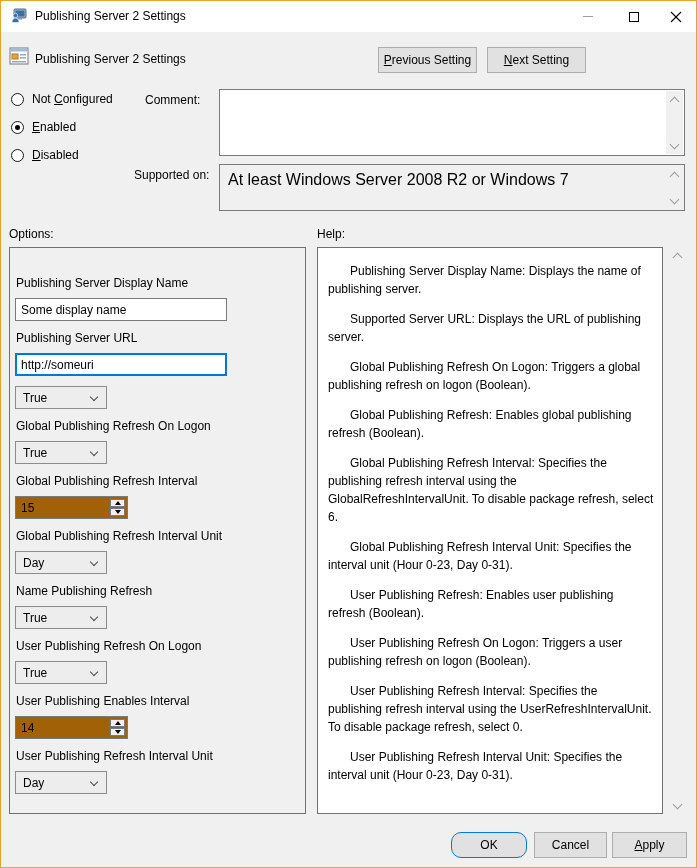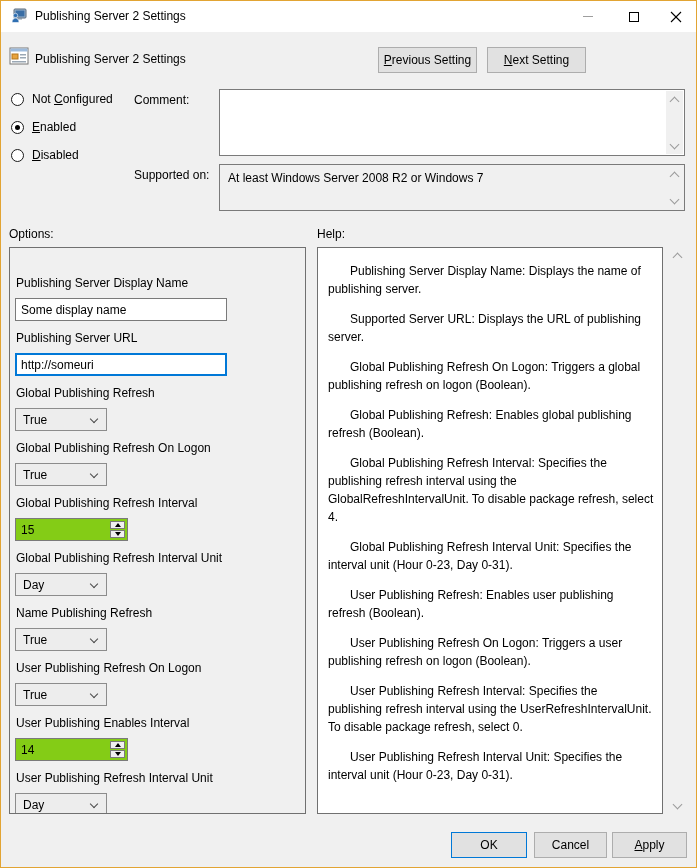--- a/index.html
+++ b/index.html
@@ -37,36 +37,36 @@
   .radio-row { display: flex; align-items: center; height: 16px; margin-bottom: 12px; cursor: default; }
   .radio-circle {
     width: 13px; height: 13px; border: 1px solid #1A1A1A; border-radius: 50%;
     background: #fff; margin-right: 8px; position: relative; flex: 0 0 auto;
   }
   .radio-circle.selected::after {
     content: ""; position: absolute; left: 3px; top: 3px; width: 5px; height: 5px;
     border-radius: 50%; background: #000;
   }
   .field-caption { position: absolute; font-size: 12px; }
-  .comment-caption { left: 133px; top: 92px; }
+  .comment-caption { left: 144px; top: 92px; }
   .supported-caption { left: 133px; top: 167px; }
 
   .comment-box {
     position: absolute; left: 218px; top: 88px; width: 466px; height: 67px;
     background: #fff; border: 1px solid #7A7A7A;
   }
   .comment-box textarea {
     position: absolute; left: 0; top: 0; width: 444px; height: 65px; border: none; resize: none;
     background: transparent; font-family: "Liberation Sans", sans-serif; font-size: 12px; outline: none;
   }
   .supported-box {
     position: absolute; left: 218px; top: 163px; width: 466px; height: 47px;
     background: #F0F0F0; border: 1px solid #7A7A7A;
   }
-  .supported-text { position: absolute; left: 8px; top: 6px; right: 24px; font-size: 12px; }
+  .supported-text { position: absolute; left: 8px; top: 6px; right: 24px; font-size: 16px; }
 
   
   .vscroll { position: absolute; top: 1px; right: 1px; bottom: 1px; width: 17px; background: #F0F0F0; }
   .scroll-arrow { position: absolute; left: 0; width: 17px; height: 16px; display: flex; align-items: center; justify-content: center; }
   .scroll-arrow.top { top: 0; }
   .scroll-arrow.bottom { bottom: 0; }
   .chev { width: 7px; height: 7px; border-right: 1px solid #9B9B9B; border-bottom: 1px solid #9B9B9B; }
   .chev.up { transform: rotate(-135deg); margin-top: 4px; }
   .chev.down { transform: rotate(45deg); margin-bottom: 4px; }
 
@@ -86,21 +86,21 @@
   }
   .text-input.focused { border: 1px solid #0078D7; box-shadow: inset 0 0 0 1px #0078D7; }
   .combo {
     position: relative; width: 92px; height: 23px; border: 1px solid #8C8C8C; background: #EDEDED;
     display: flex; align-items: center; padding: 0 20px 0 7px; cursor: default;
   }
   .combo .chev-dark {
     position: absolute; right: 9px; top: 7px; width: 6px; height: 6px;
     border-right: 1px solid #4A4A4A; border-bottom: 1px solid #4A4A4A; transform: rotate(45deg);
   }
-  .spinner { position: relative; width: 113px; height: 23px; border: 1px solid #7A7A7A; background: #84cc16; }
+  .spinner { position: relative; width: 113px; height: 23px; border: 1px solid #7A7A7A; background: #a16207; }
   .spinner input {
     position: absolute; left: 0; top: 0; width: 92px; height: 21px; border: none; outline: none;
     font-family: "Liberation Sans", sans-serif; font-size: 12px; padding: 0 5px; background: transparent;
   }
   .spin-col { position: absolute; right: 2px; top: 2px; width: 15px; height: 17px; display: flex; flex-direction: column; gap: 1px; }
   .spin-btn { flex: 1; border: 1px solid #7A7A7A; background: #F0F0F0; display: flex; align-items: center; justify-content: center; }
   .tri-up { width: 0; height: 0; border-left: 3px solid transparent; border-right: 3px solid transparent; border-bottom: 4px solid #000; }
   .tri-down { width: 0; height: 0; border-left: 3px solid transparent; border-right: 3px solid transparent; border-top: 4px solid #000; }
 
   .help-panel {
@@ -204,21 +204,20 @@
 
   <div class="options-panel" id="options-panel">
       <div class="opt-label">Publishing Server Display Name</div>
       <div class="opt-control-row">
         <input type="text" class="text-input" value="Some display name" style="">
       </div>
       <div class="opt-label">Publishing Server URL</div>
       <div class="opt-control-row">
         <input type="text" class="text-input focused" value="http://someuri" style="">
       </div>
-      <div class="opt-label">Global Publishing Refresh</div>
       <div class="opt-control-row">
         <div class="combo">
           <span>True</span>
           <span class="chev-dark"></span>
         </div>
       </div>
       <div class="opt-label">Global Publishing Refresh On Logon</div>
       <div class="opt-control-row">
         <div class="combo">
           <span>True</span>
@@ -281,33 +280,33 @@
           <span class="chev-dark"></span>
         </div>
       </div>
     </div>
 
   <div class="help-panel" id="help-panel">
       <p class="help-p">Publishing Server Display Name: Displays the name of publishing server.</p>
       <p class="help-p">Supported Server URL: Displays the URL of publishing server.</p>
       <p class="help-p">Global Publishing Refresh On Logon: Triggers a global publishing refresh on logon (Boolean).</p>
       <p class="help-p">Global Publishing Refresh: Enables global publishing refresh (Boolean).</p>
-      <p class="help-p">Global Publishing Refresh Interval: Specifies the publishing refresh interval using the GlobalRefreshIntervalUnit. To disable package refresh, select 4.</p>
+      <p class="help-p">Global Publishing Refresh Interval: Specifies the publishing refresh interval using the GlobalRefreshIntervalUnit. To disable package refresh, select 6.</p>
       <p class="help-p">Global Publishing Refresh Interval Unit: Specifies the interval unit (Hour 0-23, Day 0-31).</p>
       <p class="help-p">User Publishing Refresh: Enables user publishing refresh (Boolean).</p>
       <p class="help-p">User Publishing Refresh On Logon: Triggers a user publishing refresh on logon (Boolean).</p>
       <p class="help-p">User Publishing Refresh Interval: Specifies the publishing refresh interval using the UserRefreshIntervalUnit. To disable package refresh, select 0.</p>
       <p class="help-p">User Publishing Refresh Interval Unit: Specifies the interval unit (Hour 0-23, Day 0-31).</p>
     </div>
   <div class="help-scrollbar">
     <div class="scroll-arrow top">
         <span class="chev up"></span>
       </div>
     <div class="scroll-arrow bottom">
         <span class="chev down"></span>
       </div>
   </div>
 
-  <div class="footer-btn btn-ok" style="border-color: rgb(0, 120, 215);">OK</div>
+  <div class="footer-btn btn-ok" style="border-color: rgb(0, 120, 215); border-radius: 10px;">OK</div>
   <div class="footer-btn btn-cancel">Cancel</div>
   <div class="footer-btn btn-apply"><u>A</u>pply</div>
 
 </div>
 
 </body></html>

